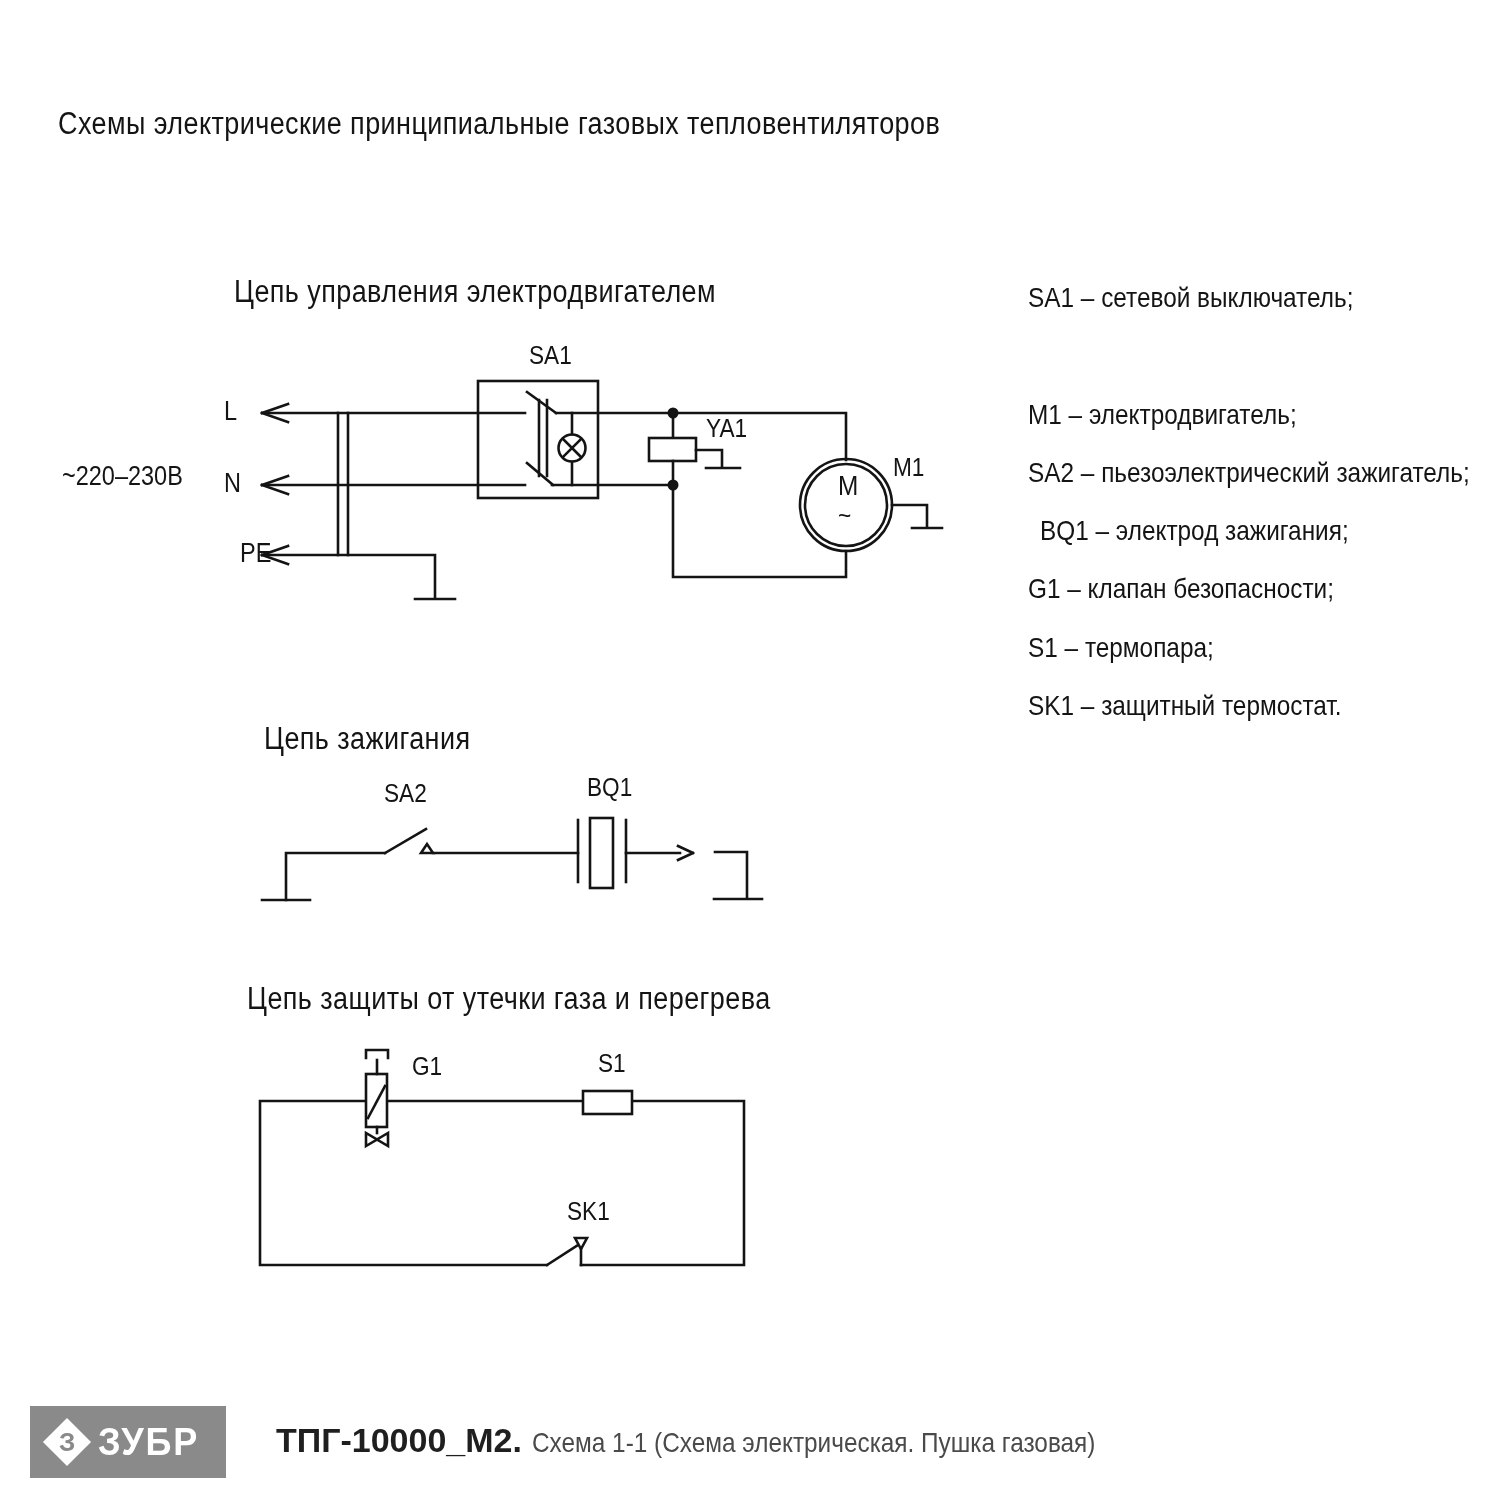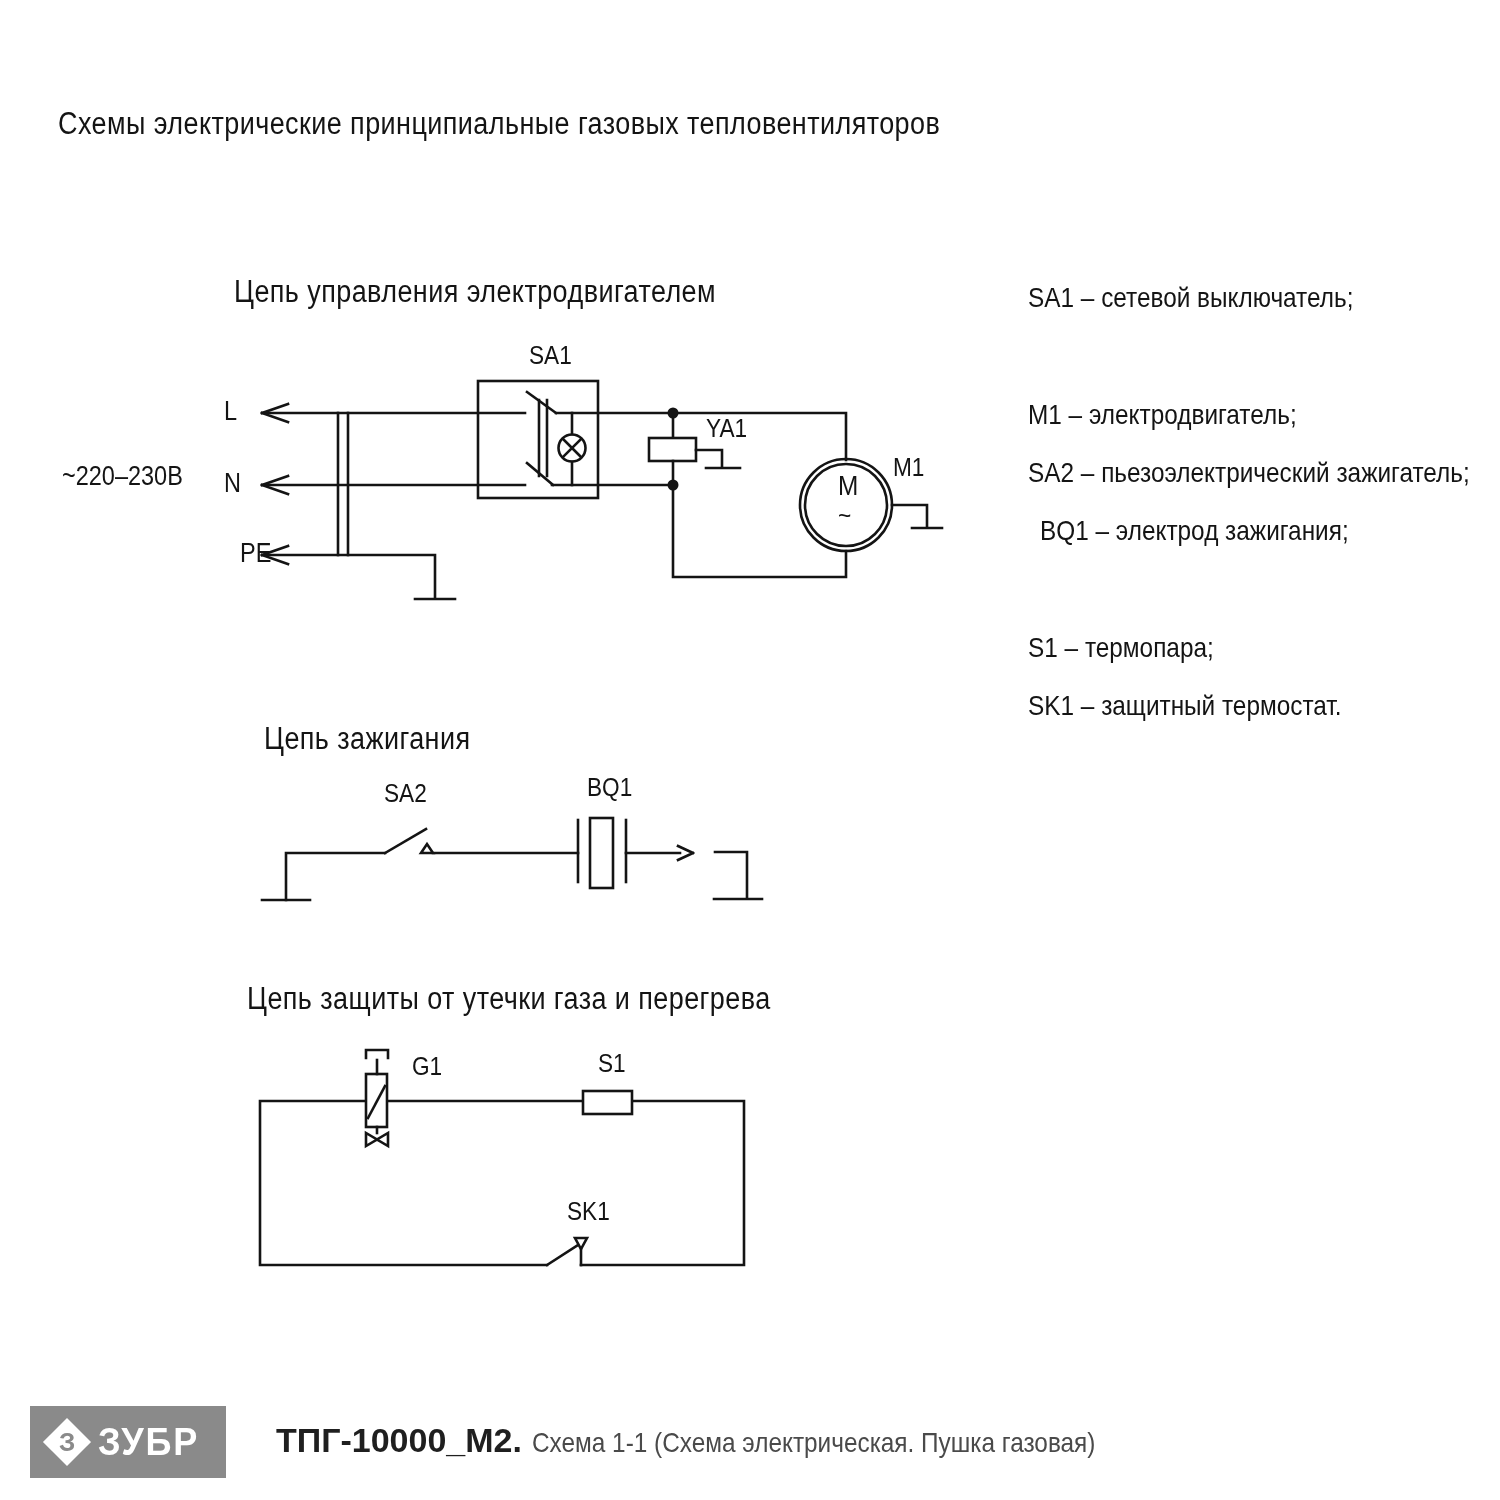--- a/index.html
+++ b/index.html
@@ -189,20 +189,21 @@
 </div>
 <div class="abs lbl" style="left:567px; top:1196px;">
   <span class="cond">SK1</span>
 </div>
 
 <div class="legend">
   <div class="legend-item" style="top:0px;"><span class="cond">SA1 – сетевой выключатель;</span></div>
   <div class="legend-item" style="top:117px;"><span class="cond">M1 – электродвигатель;</span></div>
   <div class="legend-item" style="top:175px;"><span class="cond">SA2 – пьезоэлектрический зажигатель;</span></div>
   <div class="legend-item" style="top:233px;margin-left:12px;"><span class="cond">BQ1 – электрод зажигания;</span></div>
+  <div class="legend-item" style="top:291px;"><span class="cond">G1 – клапан безопасности;</span></div>
   <div class="legend-item" style="top:350px;"><span class="cond">S1 – термопара;</span></div>
   <div class="legend-item" style="top:408px;"><span class="cond">SK1 – защитный термостат.</span></div>
 </div>
 
 <div class="footer-badge">
   <div class="badge-diamond">
     <span>З</span>
   </div>
   <div class="badge-brand">ЗУБР</div>
 </div>

